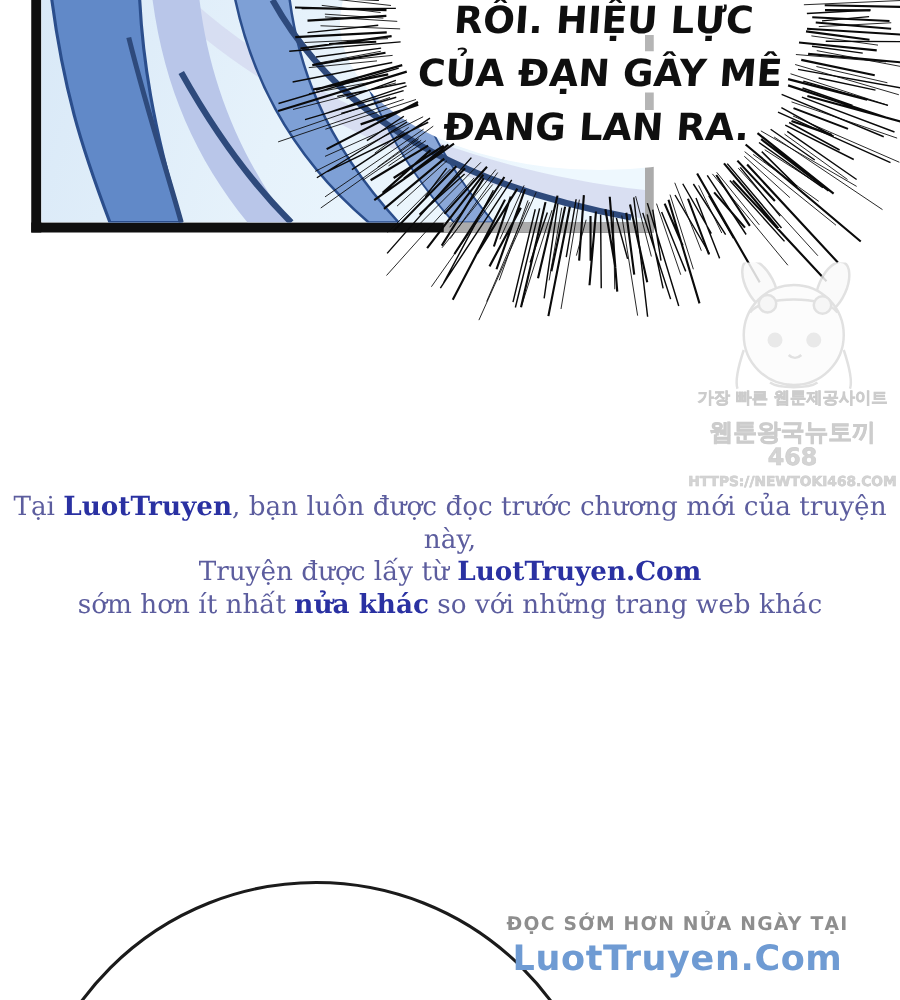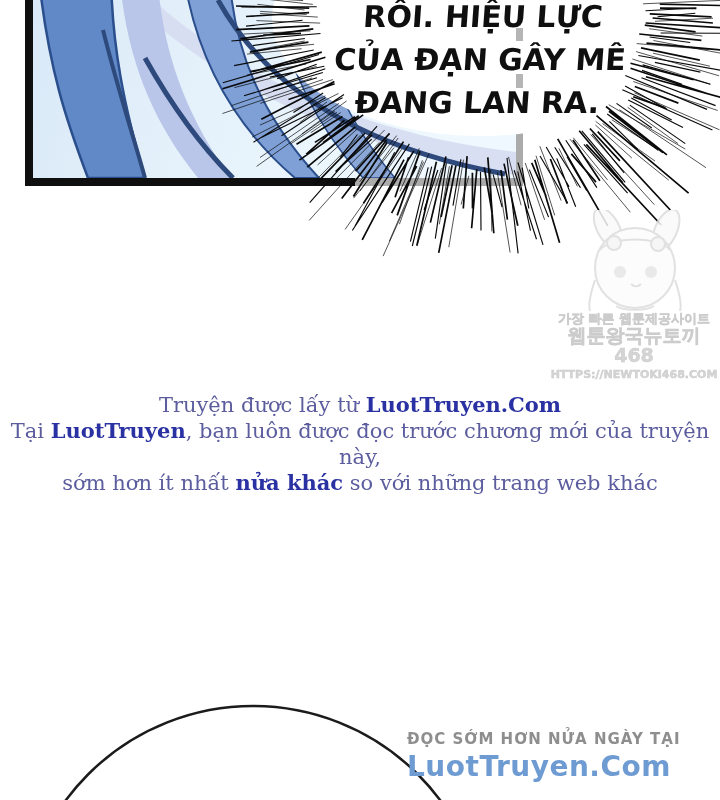--- a/index.html
+++ b/index.html
@@ -32,33 +32,33 @@
     letter-spacing:0px;white-space:nowrap;
   }
   
   .watermark{position:absolute;left:548px;top:210px;width:172px;z-index:6;}
   .watermark svg{display:block;}
   .wm-text{
     text-align:center;color:var(--watermark_gray);font-weight:bold;line-height:1.05;
     -webkit-text-stroke:0.5px #cccccc;
   }
   .wm-l1{font-size:13px;letter-spacing:0px;}
-  .wm-l2{font-size:19px;margin-top:0;}
+  .wm-l2{font-size:19px;margin-top:11px;}
   .wm-l3{font-size:11px;margin-top:3px;letter-spacing:0px;text-align:center;}
   
   .promo{
     position:absolute;left:0;top:392px;width:720px;z-index:7;
     text-align:center;font-family:"DejaVu Serif","Liberation Serif",serif;
     font-size:21px;line-height:26px;color:var(--promo_regular);
   }
   .promo b{color:var(--promo_bold);}
   
   .bottom-bubble{position:absolute;left:0;top:700px;z-index:3;}
   
-  .footer{position:absolute;left:407px;top:730px;width:300px;z-index:7;text-align:left;}
+  .footer{position:absolute;left:392px;top:730px;width:300px;z-index:7;text-align:center;}
   .footer-tagline{
     color:var(--footer_tagline);font-weight:bold;font-size:15px;letter-spacing:1px;
     white-space:nowrap;
   }
   .footer-site{
     color:var(--footer_site);font-weight:bold;font-size:28px;margin-top:2px;letter-spacing:0.5px;
   }
 </style>
 </head>
 <body>
@@ -131,21 +131,21 @@
     </g>
   </svg>
   <div class="wm-text">
     <div class="wm-l1">가장 빠른 웹툰제공사이트</div>
     <div class="wm-l2">웹툰왕국뉴토끼468</div>
     <div class="wm-l3">HTTPS://NEWTOKI468.COM</div>
   </div>
 </div>
 
 <div class="promo">
+  <div><span>Tại </span><b>LuotTruyen</b><span>, bạn luôn được đọc trước chương mới của truyện này,</span></div>
   <div><span>Truyện được lấy từ </span><b>LuotTruyen.Com</b></div>
-  <div><span>Tại </span><b>LuotTruyen</b><span>, bạn luôn được đọc trước chương mới của truyện này,</span></div>
   <div><span>sớm hơn ít nhất </span><b>nửa khác</b><span> so với những trang web khác</span></div>
 </div>
 
 <div class="footer">
   <div class="footer-tagline">ĐỌC SỚM HƠN NỬA NGÀY TẠI</div>
   <div class="footer-site">LuotTruyen.Com</div>
 </div>
 
 </body></html>

